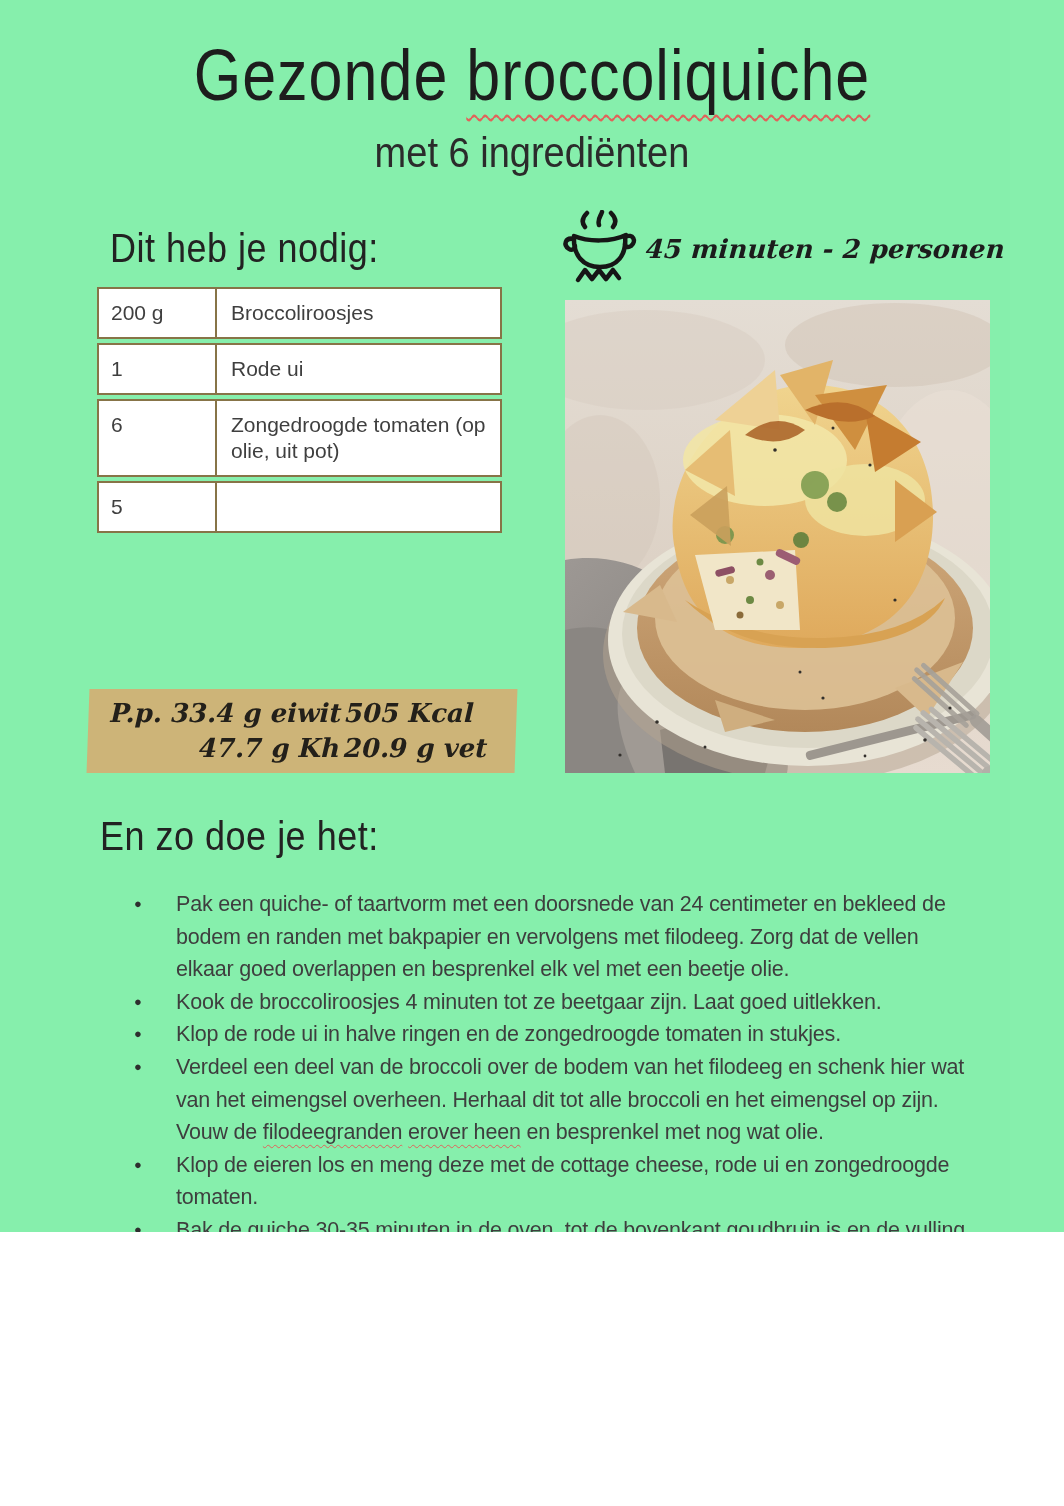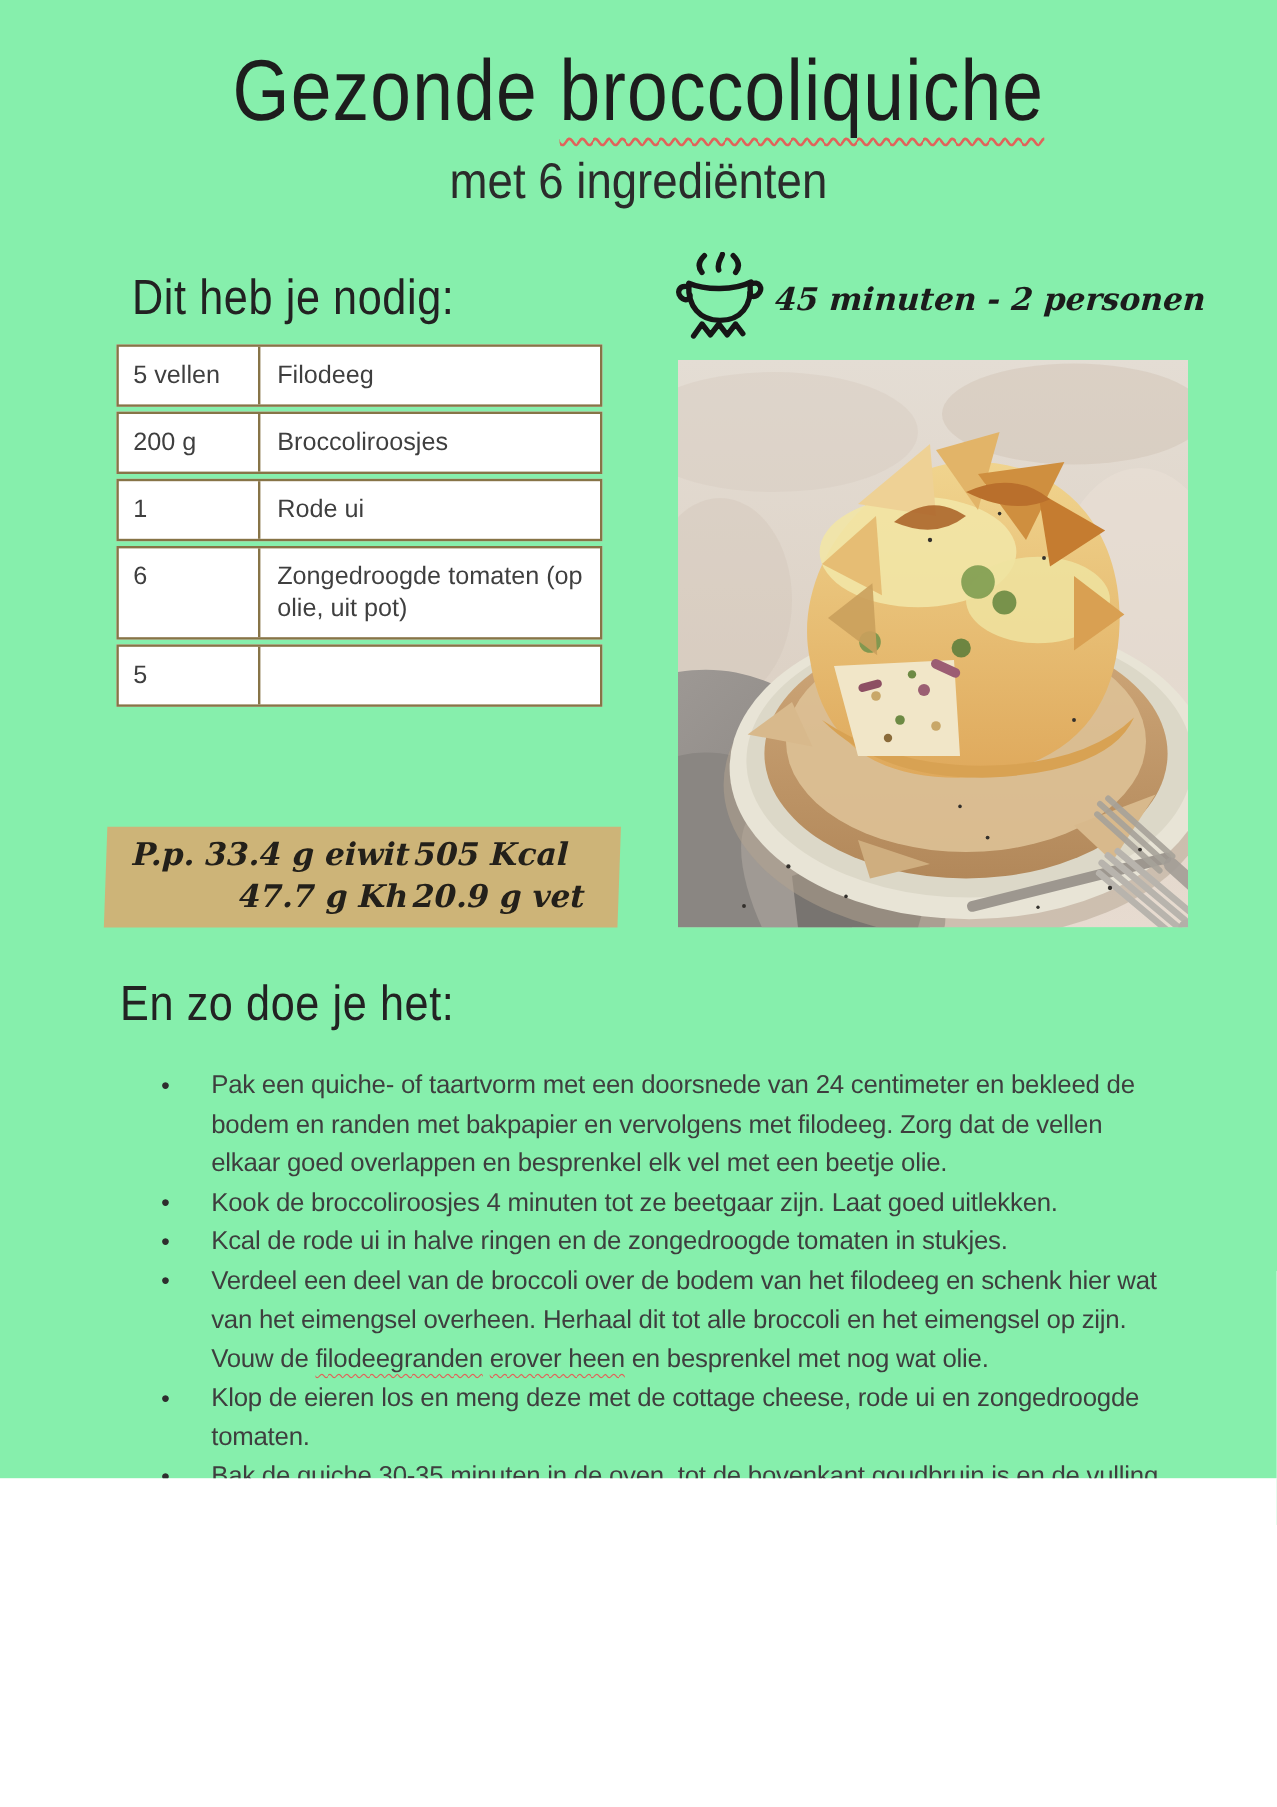--- a/index.html
+++ b/index.html
@@ -69,24 +69,20 @@
 <body>
 
 <div class="page">
 
   <div class="title"><span>Gezonde </span><span class="squig">broccoliquiche</span></div>
   <div class="subtitle">met 6 ingrediënten</div>
 
   <div class="section-heading" id="need-heading">Dit heb je nodig:</div>
 
   <div class="ing-table">
-    <div class="ing-row">
-      <div class="ing-qty">5 vellen</div>
-      <div class="ing-name">Filodeeg</div>
-    </div>
     <div class="ing-row">
       <div class="ing-qty">200 g</div>
       <div class="ing-name">Broccoliroosjes</div>
     </div>
     <div class="ing-row">
       <div class="ing-qty">1</div>
       <div class="ing-name">Rode ui</div>
     </div>
     <div class="ing-row">
       <div class="ing-qty">6</div>
@@ -237,21 +233,21 @@
       </g>
     </svg>
   </div>
 
   <div class="section-heading" id="how-heading">En zo doe je het:</div>
 
   <div class="instructions">
     <ul id="instructions-list">
       <li>Pak een quiche- of taartvorm met een doorsnede van 24 centimeter en bekleed de bodem en randen met bakpapier en vervolgens met filodeeg. Zorg dat de vellen elkaar goed overlappen en besprenkel elk vel met een beetje olie.</li>
       <li>Kook de broccoliroosjes 4 minuten tot ze beetgaar zijn. Laat goed uitlekken.</li>
-      <li>Kcal de rode ui in halve ringen en de zongedroogde tomaten in stukjes.</li>
+      <li>Klop de rode ui in halve ringen en de zongedroogde tomaten in stukjes.</li>
       <li>Verdeel een deel van de broccoli over de bodem van het filodeeg en schenk hier wat van het eimengsel overheen. Herhaal dit tot alle broccoli en het eimengsel op zijn. Vouw de <span class="sq">filodeegranden</span> <span class="sq">erover heen</span> en besprenkel met nog wat olie.</li>
       <li>Klop de eieren los en meng deze met de cottage cheese, rode ui en zongedroogde tomaten.</li>
       <li>Bak de quiche 30-35 minuten in de oven, tot de bovenkant goudbruin is en de vulling stevig.</li>
     </ul>
   </div>
 
   <div class="page-number">54</div>
 
 </div>
 

